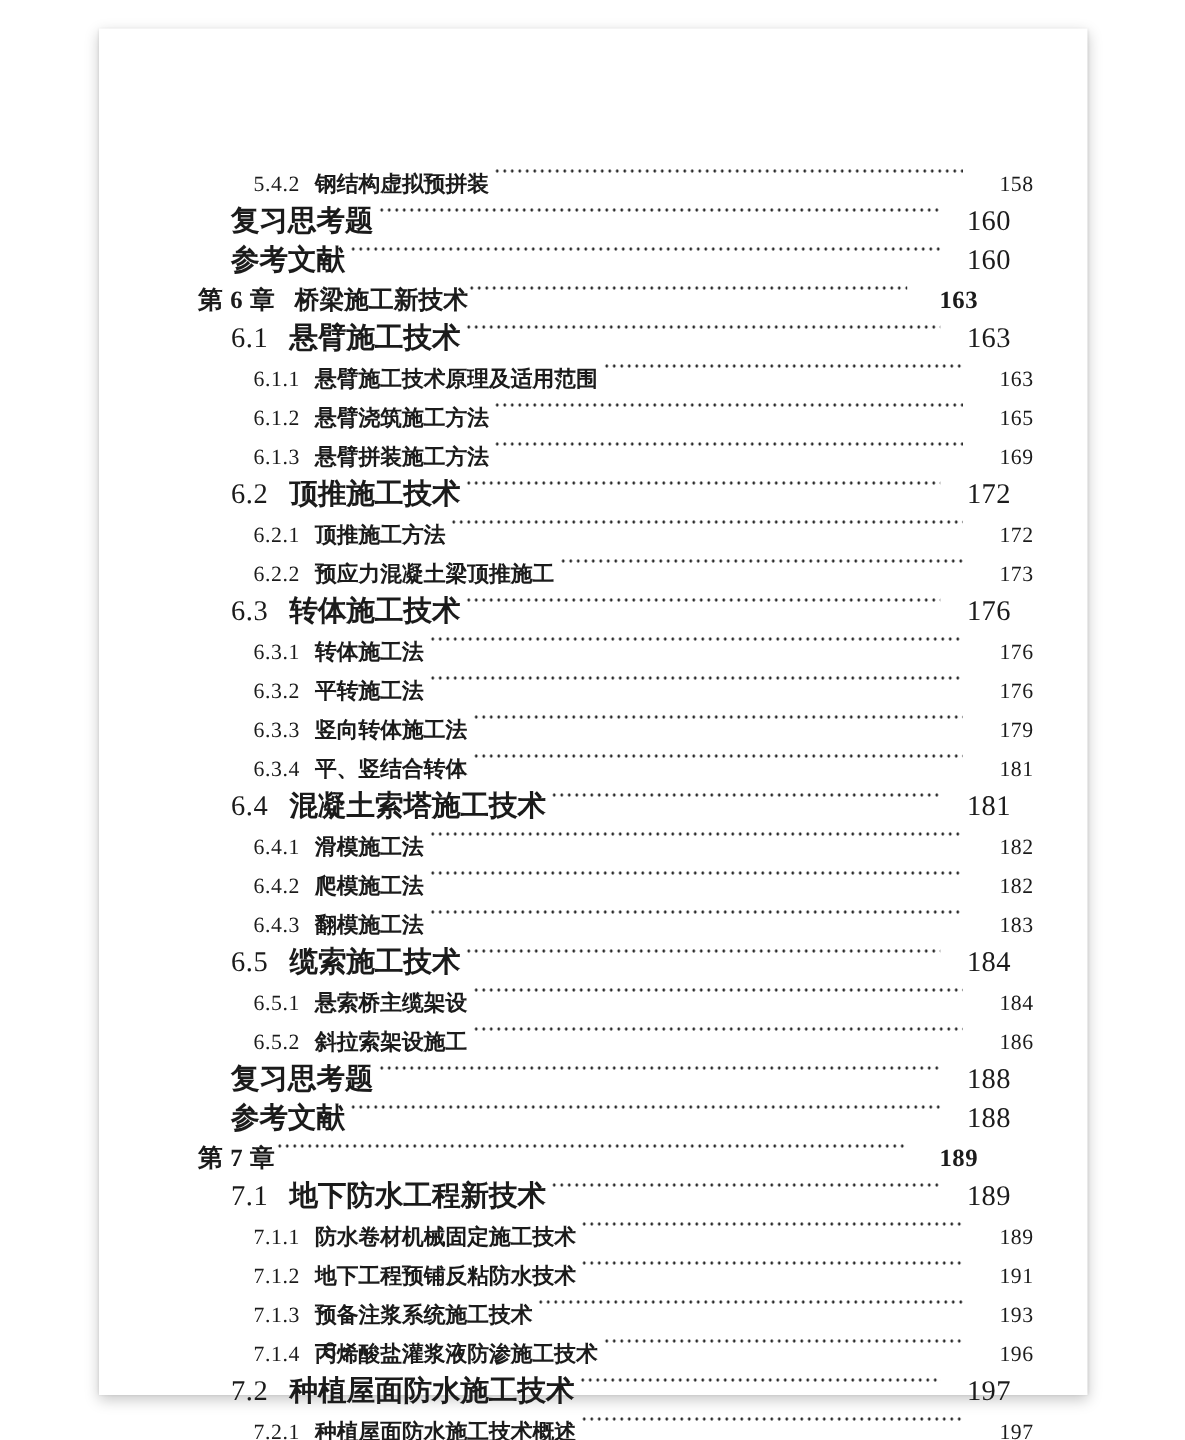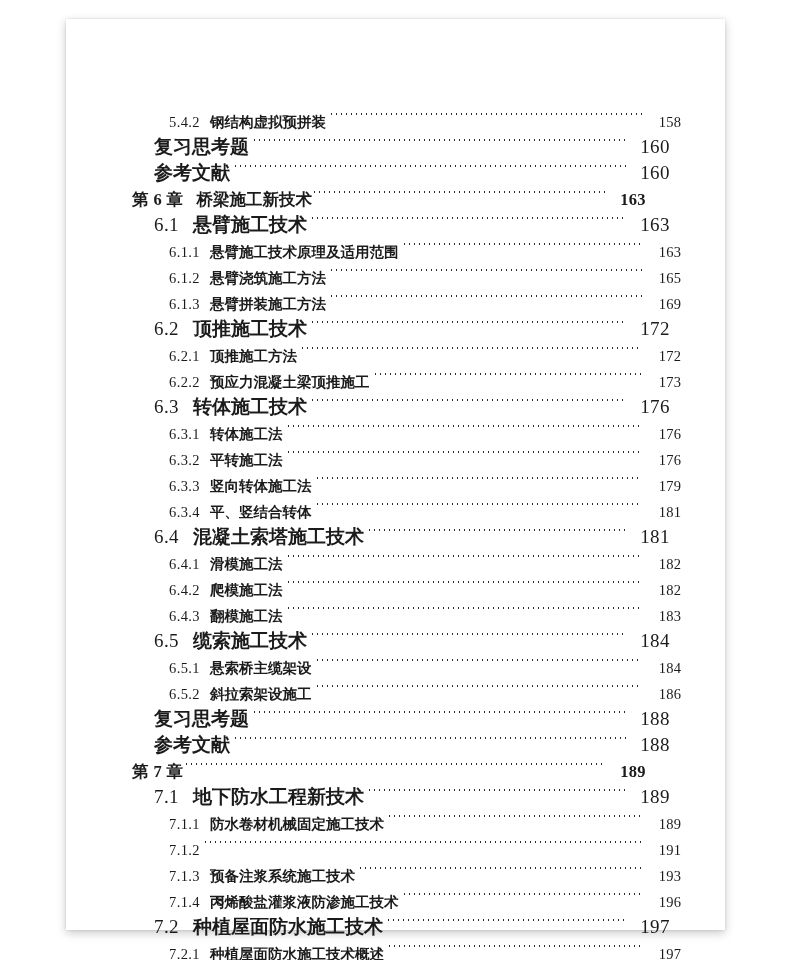--- a/index.html
+++ b/index.html
@@ -69,21 +69,21 @@
     height: 2px;
     margin-top: -1px;
     background-image: radial-gradient(circle, #2a2a2a 0.85px, rgba(0,0,0,0) 1.1px);
     background-size: 5px 2px;
     background-repeat: repeat-x;
     background-position: 0 center;
   }
 
   .toc-page {
     flex: 0 0 38px;
-    text-align: center;
+    text-align: right;
     padding-left: 6px;
     letter-spacing: 0.3px;
   }
 
   
   .lvl-chapter {
     font-weight: bold;
     font-size: 16.5px;
     margin-left: 0px;
   }
@@ -287,20 +287,21 @@
         <span class="toc-page">189</span>
       </div>
       <div class="toc-row lvl-3">
         <span class="toc-num">7.1.1</span>
         <span class="toc-title">防水卷材机械固定施工技术</span>
         <span class="toc-leader"></span>
         <span class="toc-page">189</span>
       </div>
       <div class="toc-row lvl-3">
         <span class="toc-num">7.1.2</span>
+        <span class="toc-title">地下工程预铺反粘防水技术</span>
         <span class="toc-leader"></span>
         <span class="toc-page">191</span>
       </div>
       <div class="toc-row lvl-3">
         <span class="toc-num">7.1.3</span>
         <span class="toc-title">预备注浆系统施工技术</span>
         <span class="toc-leader"></span>
         <span class="toc-page">193</span>
       </div>
       <div class="toc-row lvl-3">

